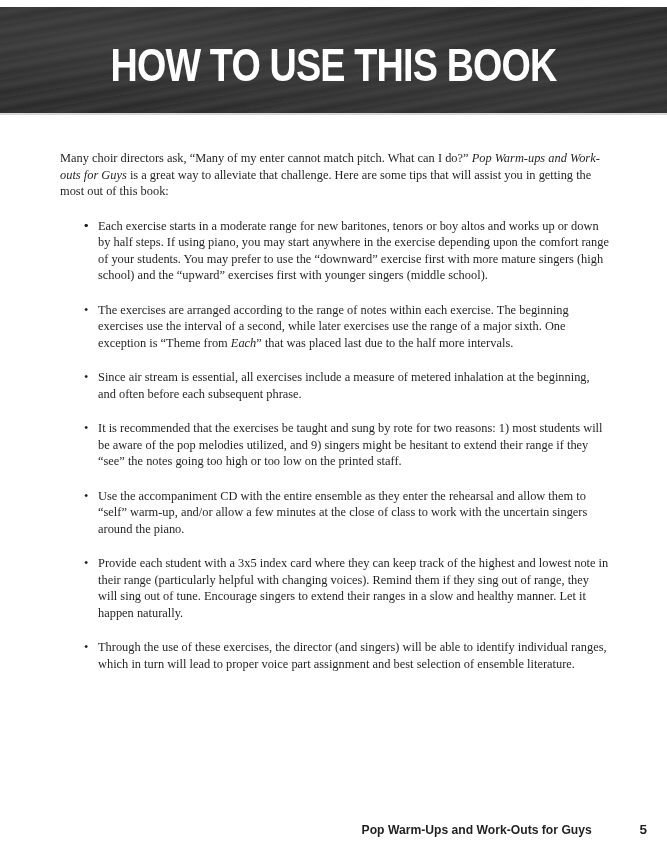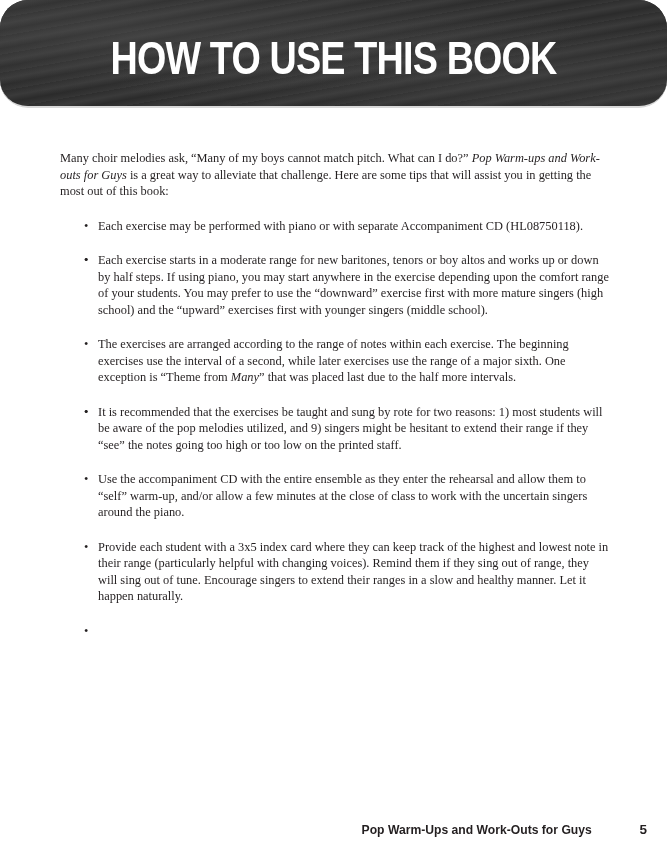--- a/index.html
+++ b/index.html
@@ -1,28 +1,27 @@
 <!DOCTYPE html>
 <html><head>
 <meta charset="utf-8">
 <style>
   html, body { margin: 0; padding: 0; }
   body {
     width: 667px; height: 864px; background: #ffffff; position: relative; overflow: hidden;
     font-family: "Liberation Serif", serif; color: #231f20;
   }
   .banner {
-    position: absolute; left: 0; top: 0; width: 667px; height: 106px;
+    position: absolute; left: 0; top: 7px; width: 667px; height: 106px;
     background:
       radial-gradient(ellipse at 20% 30%, rgba(90,90,90,0.35), transparent 60%),
       radial-gradient(ellipse at 75% 70%, rgba(80,80,80,0.3), transparent 55%),
       repeating-linear-gradient(170deg, #2e2e2e 0px, #3a3a3a 6px, #2b2b2b 12px, #363636 18px),
       #303030;
     border-bottom: 2px solid #d8d8d8;
-    border-radius: 28px;
   }
   .banner-title {
     position: absolute; left: 0; right: 0; top: 30px; text-align: center;
     font-family: "Liberation Sans", sans-serif; font-weight: bold; font-size: 46px;
     color: #ffffff; letter-spacing: -1px; transform: scaleX(0.82); transform-origin: center;
     line-height: 56px;
   }
   .content {
     position: absolute; left: 60px; top: 150px; width: 550px;
     font-size: 12.4px; line-height: 16.5px;
@@ -39,31 +38,31 @@
   .footer-page { position: absolute; right: 20px; top: 0; }
 </style>
 </head>
 <body>
 
 <div class="banner">
   <div class="banner-title">HOW TO USE THIS BOOK</div>
 </div>
 
 <div class="content">
-  <p class="intro"><span>Many choir melodies ask, “Many of my boys cannot match pitch. What can I do?” </span><i>Pop Warm-ups and Work-outs for Guys</i><span> is a great way to alleviate that challenge. Here are some tips that will assist you in getting the most out of this book:</span></p>
+  <p class="intro"><span>Many choir directors ask, “Many of my enter cannot match pitch. What can I do?” </span><i>Pop Warm-ups and Work-outs for Guys</i><span> is a great way to alleviate that challenge. Here are some tips that will assist you in getting the most out of this book:</span></p>
 
   <ul class="tips">
-    <li><span class="bullet">•</span><span>Each exercise may be performed with piano or with separate Accompaniment CD (HL08750118).</span></li>
+    <li><span class="bullet">•</span></li>
     <li><span class="bullet">•</span></li>
     <li><span class="bullet">•</span><span>Each exercise starts in a moderate range for new baritones, tenors or boy altos and works up or down by half steps. If using piano, you may start anywhere in the exercise depending upon the comfort range of your students. You may prefer to use the “downward” exercise first with more mature singers (high school) and the “upward” exercises first with younger singers (middle school).</span></li>
-    <li><span class="bullet">•</span><span>The exercises are arranged according to the range of notes within each exercise. The beginning exercises use the interval of a second, while later exercises use the range of a major sixth. One exception is “Theme from </span><i>Many</i><span>” that was placed last due to the half more intervals.</span></li>
-    <li><span class="bullet">•</span></li>
+    <li><span class="bullet">•</span><span>The exercises are arranged according to the range of notes within each exercise. The beginning exercises use the interval of a second, while later exercises use the range of a major sixth. One exception is “Theme from </span><i>Each</i><span>” that was placed last due to the half more intervals.</span></li>
+    <li><span class="bullet">•</span><span>Since air stream is essential, all exercises include a measure of metered inhalation at the beginning, and often before each subsequent phrase.</span></li>
     <li><span class="bullet">•</span><span>It is recommended that the exercises be taught and sung by rote for two reasons: 1) most students will be aware of the pop melodies utilized, and 9) singers might be hesitant to extend their range if they “see” the notes going too high or too low on the printed staff.</span></li>
     <li><span class="bullet">•</span><span>Use the accompaniment CD with the entire ensemble as they enter the rehearsal and allow them to “self” warm-up, and/or allow a few minutes at the close of class to work with the uncertain singers around the piano.</span></li>
     <li><span class="bullet">•</span><span>Provide each student with a 3x5 index card where they can keep track of the highest and lowest note in their range (particularly helpful with changing voices). Remind them if they sing out of range, they will sing out of tune. Encourage singers to extend their ranges in a slow and healthy manner. Let it happen naturally.</span></li>
-    <li><span class="bullet">•</span></li>
+    <li><span class="bullet">•</span><span>Through the use of these exercises, the director (and singers) will be able to identify individual ranges, which in turn will lead to proper voice part assignment and best selection of ensemble literature.</span></li>
   </ul>
 </div>
 
 <div class="footer">
   <span class="footer-title">Pop Warm-Ups and Work-Outs for Guys</span>
   <span class="footer-page">5</span>
 </div>
 
 </body></html>

